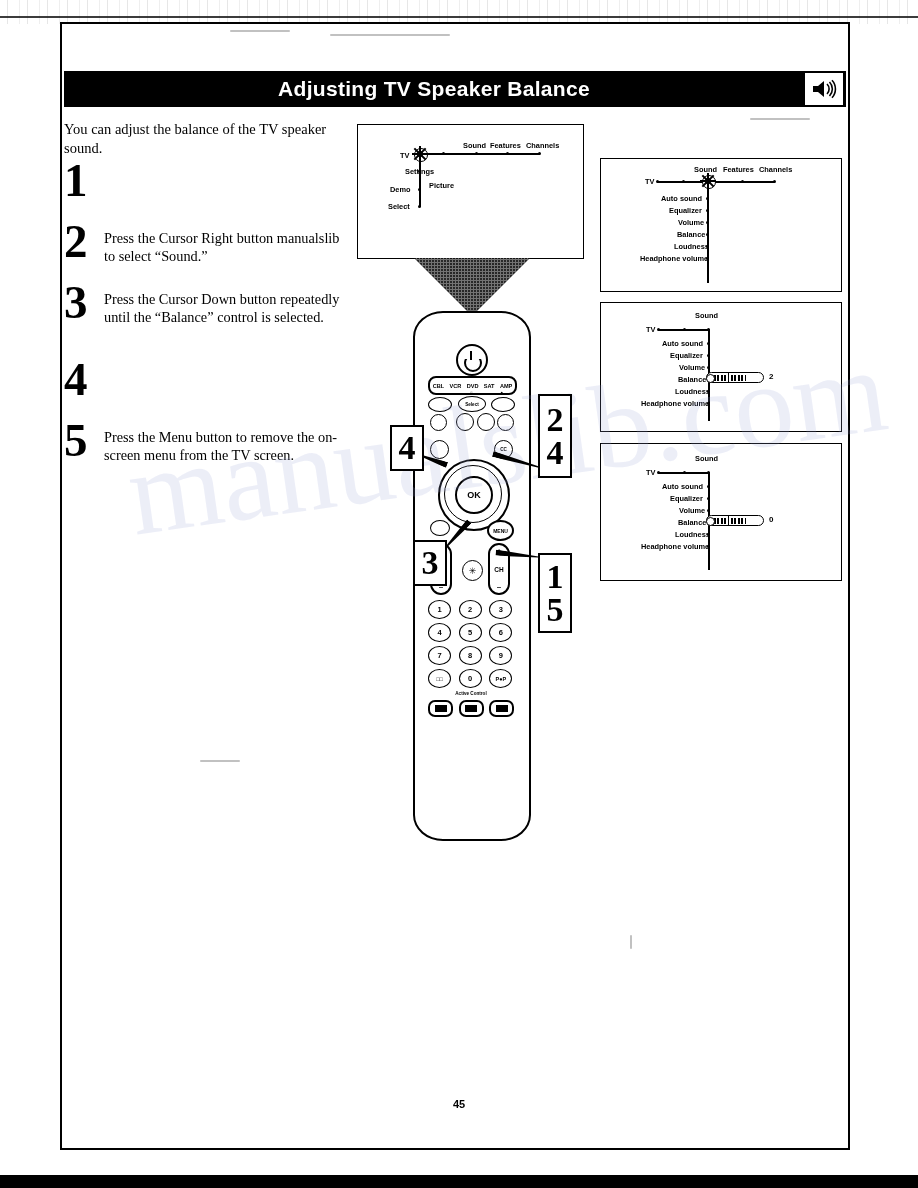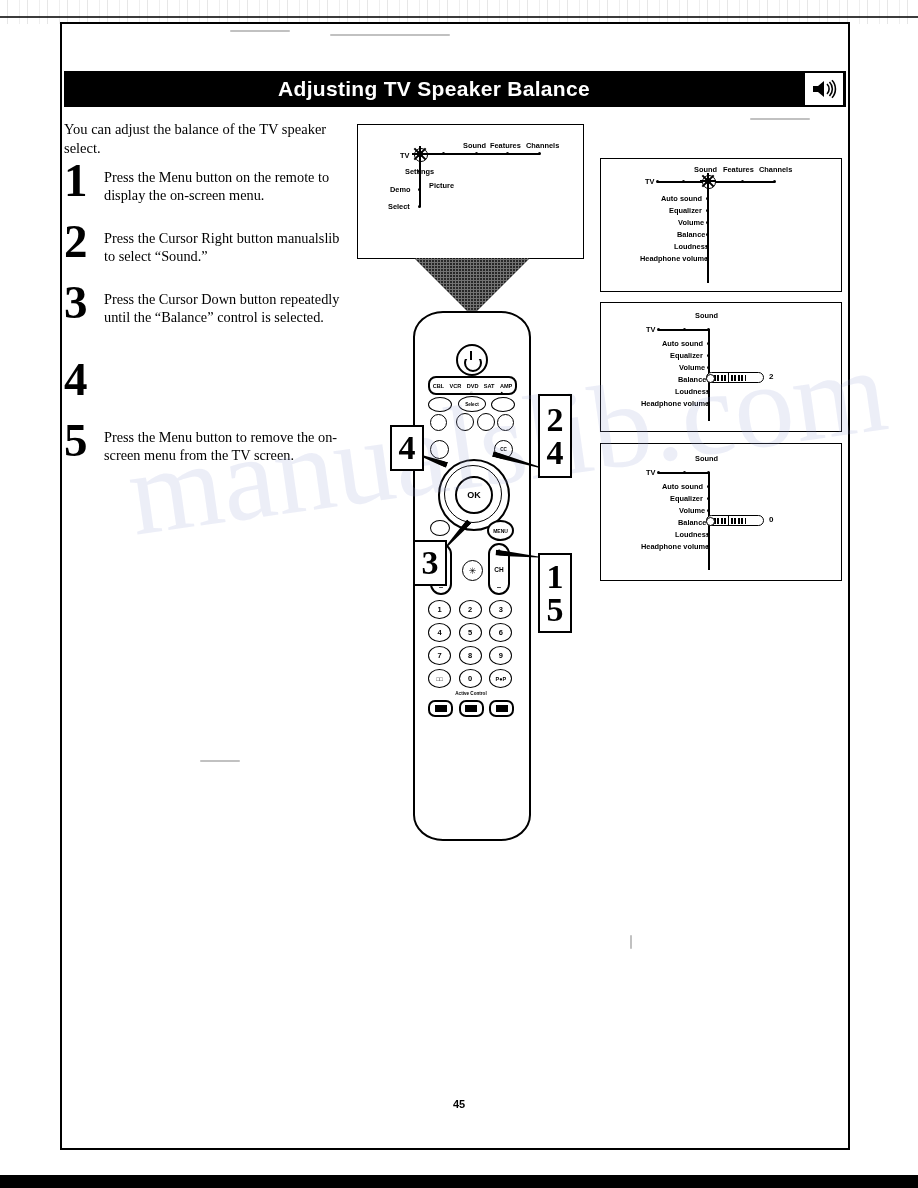--- a/index.html
+++ b/index.html
@@ -161,26 +161,25 @@
 <div class="header-title">Adjusting TV Speaker Balance</div>
 <div class="header-icon-box">
   <svg width="26" height="20" viewBox="0 0 26 20" aria-hidden="true">
     <path d="M2 7 h5 L13 2 v16 L7 13 H2 Z" fill="#000"></path>
     <path d="M16 5 a7 7 0 0 1 0 10" stroke="#000" stroke-width="1.6" fill="none"></path>
     <path d="M18.5 3 a10 10 0 0 1 0 14" stroke="#000" stroke-width="1.6" fill="none"></path>
     <path d="M21 1.2 a13 13 0 0 1 0 17.6" stroke="#000" stroke-width="1.6" fill="none"></path>
   </svg>
 </div>
 
-<div class="intro">You can adjust the balance of the TV speaker select.</div>
+<div class="intro">You can adjust the balance of the TV speaker sound.</div>
 
 <div class="steps">
   <div class="step" style="min-height:50px;">
     <div class="step-num">1</div>
-    <div class="step-text">Press the Menu button on the remote to display the on-screen menu.</div>
   </div>
   <div class="step" style="min-height:50px;">
     <div class="step-num">2</div>
     <div class="step-text">Press the Cursor Right button manualslib to select “Sound.”</div>
   </div>
   <div class="step" style="min-height:66px;">
     <div class="step-num">3</div>
     <div class="step-text">Press the Cursor Down button repeatedly until the “Balance” control is selected.</div>
   </div>
   <div class="step" style="min-height:50px;">

